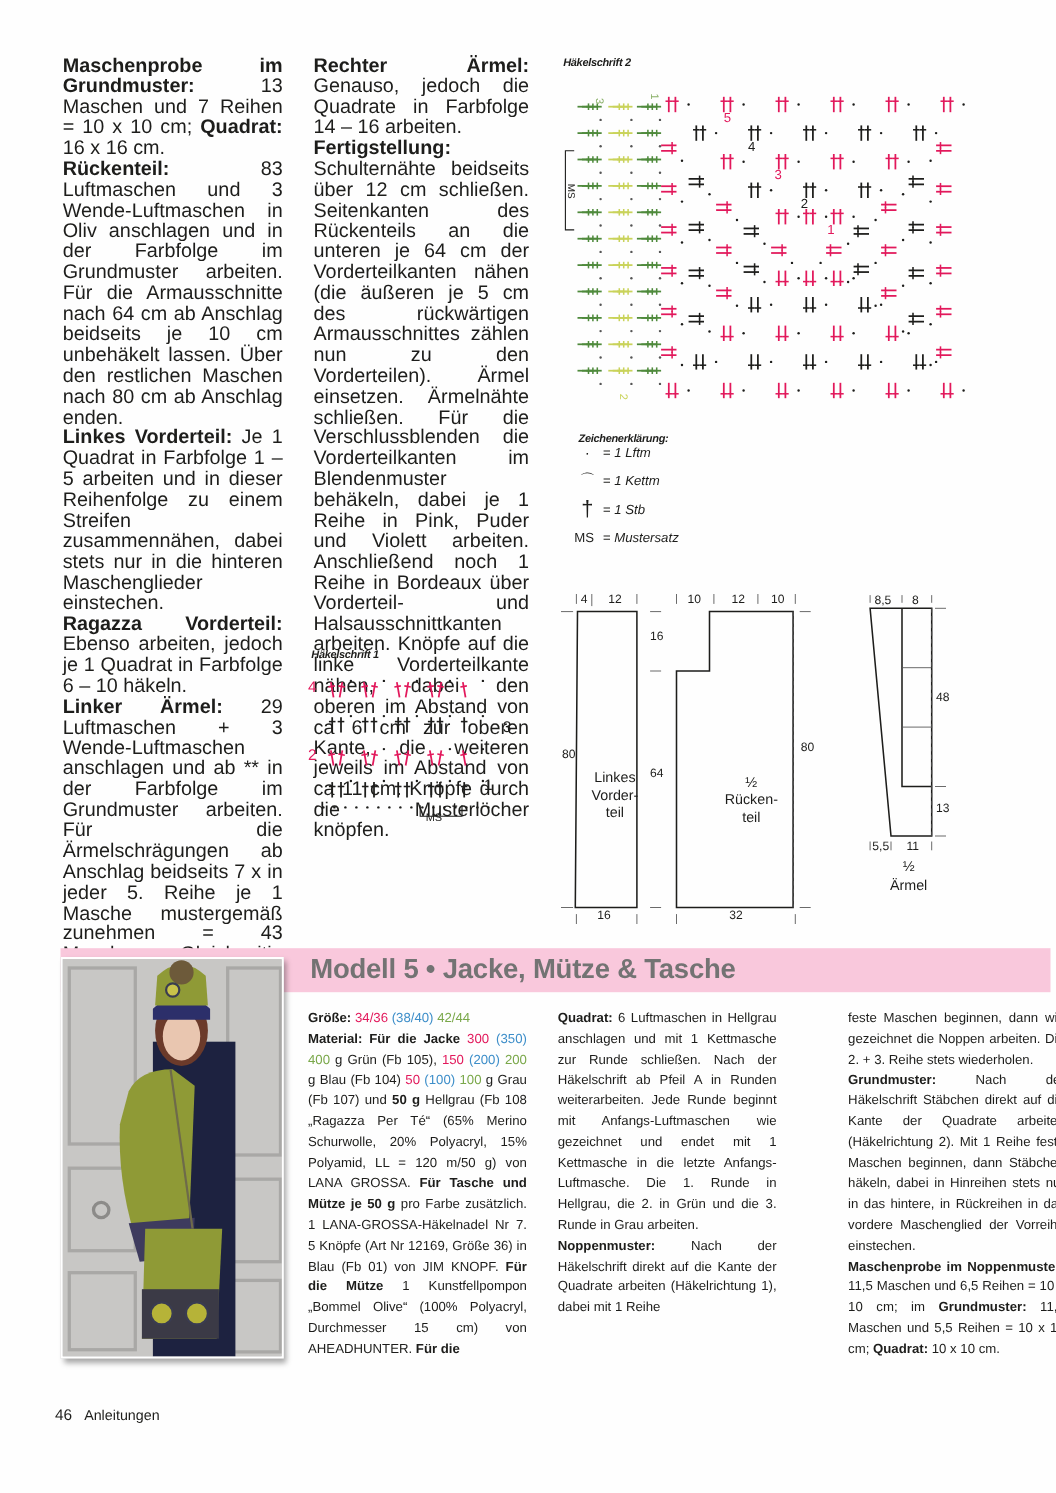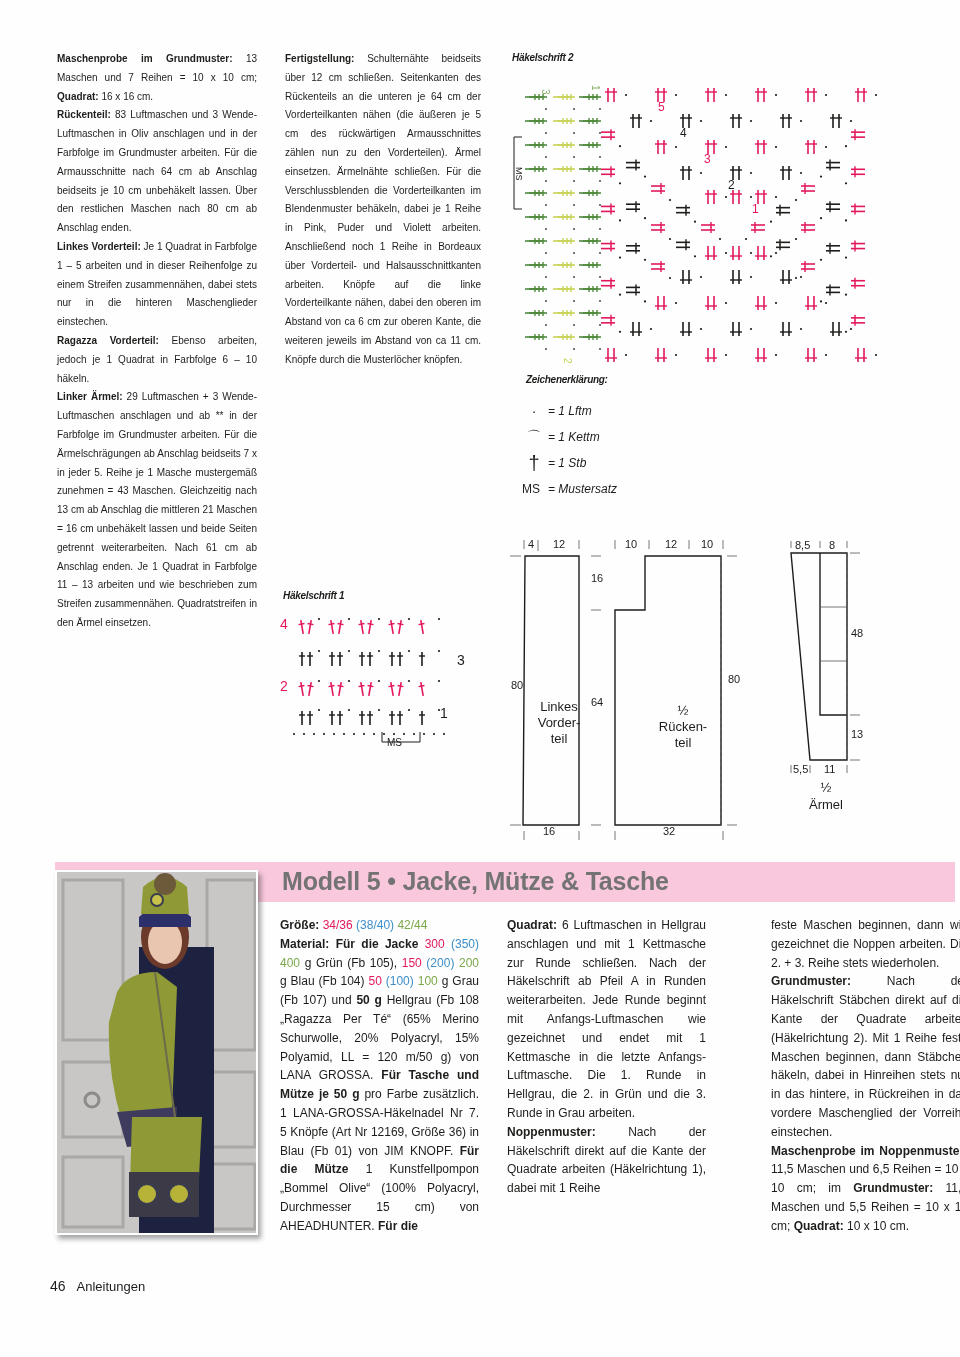--- a/index.html
+++ b/index.html
@@ -1,28 +1,28 @@
 <!DOCTYPE html>
 <html><head>
 <meta charset="utf-8">
 <style>
   * { box-sizing: border-box; margin: 0; padding: 0; }
   html, body { width: 960px; height: 1357px; background: #fefefe; overflow: hidden; }
   body { position: relative; font-family: "Liberation Sans", sans-serif; color: #1d1d1b; }
 
-  .col { position: absolute; font-size: 10px; line-height: 18.8px; text-align: justify; hyphens: manual; }
+  .col { position: absolute; font-size: 18px; line-height: 18.8px; text-align: justify; hyphens: manual; }
   .col p { margin: 0; }
   .col b { font-weight: bold; }
   #col1 { left: 57px; top: 50px; width: 200px; }
   #col2 { left: 285px; top: 50px; width: 196px; }
 
   .heading-italic { position: absolute; font-family: "Liberation Sans", sans-serif; font-weight: bold; font-style: italic; font-size: 10px; letter-spacing: -0.3px; color: #1d1d1b; }
   #hs1-title { left: 283px; top: 590px; }
   #hs2-title { left: 512px; top: 52px; }
-  #legend-title { left: 526px; top: 374px; }
+  #legend-title { left: 526px; top: 394px; }
 
   .legend { position: absolute; left: 520px; top: 398px; width: 200px; font-style: italic; font-size: 12px; }
   .legend-row { position: relative; height: 26px; display: flex; align-items: center; }
   .legend-sym { width: 28px; text-align: center; font-style: normal; font-size: 14px; }
   .legend-sym.ms { font-size: 12px; text-align: left; width: 26px; margin-left: 2px; }
 
   svg { position: absolute; overflow: visible; }
   .dim { font-family: "Liberation Sans", sans-serif; font-size: 11px; fill: #1d1d1b; }
   .lbl { font-family: "Liberation Sans", sans-serif; font-size: 13px; fill: #1d1d1b; }
 
@@ -48,20 +48,21 @@
 
 <div id="col1" class="col">
   <p><b>Maschenprobe im Grundmuster:</b><span> 13 Maschen und 7 Reihen = 10 x 10 cm; </span><b>Quadrat:</b><span> 16 x 16 cm.</span></p>
   <p><b>Rückenteil:</b><span> 83 Luftmaschen und 3 Wende-Luftmaschen in Oliv anschlagen und in der Farbfolge im Grundmuster arbeiten. Für die Armausschnitte nach 64 cm ab Anschlag beidseits je 10 cm unbehäkelt lassen. Über den restlichen Maschen nach 80 cm ab Anschlag enden.</span></p>
   <p><b>Linkes Vorderteil:</b><span> Je 1 Quadrat in Farbfolge 1 – 5 arbeiten und in dieser Reihenfolge zu einem Streifen zusammennähen, dabei stets nur in die hinteren Maschenglieder einstechen.</span></p>
   <p><b>Ragazza Vorderteil:</b><span> Ebenso arbeiten, jedoch je 1 Quadrat in Farbfolge 6 – 10 häkeln.</span></p>
   <p><b>Linker Ärmel:</b><span> 29 Luftmaschen + 3 Wende-Luftmaschen anschlagen und ab ** in der Farbfolge im Grundmuster arbeiten. Für die Ärmelschrägungen ab Anschlag beidseits 7 x in jeder 5. Reihe je 1 Masche mustergemäß zunehmen = 43 Maschen. Gleichzeitig nach 13 cm ab Anschlag die mittleren 21 Maschen = 16 cm unbehäkelt lassen und beide Seiten getrennt weiterarbeiten. Nach 61 cm ab Anschlag enden. Je 1 Quadrat in Farbfolge 11 – 13 arbeiten und wie beschrieben zum Streifen zusammennähen. Quadratstreifen in den Ärmel einsetzen.</span></p>
 </div>
 
 <div id="col2" class="col">
+  <p><b>Rechter Ärmel:</b><span> Genauso, jedoch die Quadrate in Farbfolge 14 – 16 arbeiten.</span></p>
   <p><b>Fertigstellung:</b><span> Schulternähte beidseits über 12 cm schließen. Seitenkanten des Rückenteils an die unteren je 64 cm der Vorderteilkanten nähen (die äußeren je 5 cm des rückwärtigen Armausschnittes zählen nun zu den Vorderteilen). Ärmel einsetzen. Ärmelnähte schließen. Für die Verschlussblenden die Vorderteilkanten im Blendenmuster behäkeln, dabei je 1 Reihe in Pink, Puder und Violett arbeiten. Anschließend noch 1 Reihe in Bordeaux über Vorderteil- und Halsausschnittkanten arbeiten. Knöpfe auf die linke Vorderteilkante nähen, dabei den oberen im Abstand von ca 6 cm zur oberen Kante, die weiteren jeweils im Abstand von ca 11 cm. Knöpfe durch die Musterlöcher knöpfen.</span></p>
 </div>
 
 <div id="hs1-title" class="heading-italic">Häkelschrift 1</div>
 <svg id="hs1" style="left:280px; top:615px;" width="190" height="135">
   <g id="hs1-marks">
       <g transform="translate(22,12) rotate(-10)">
         <line x1="0" y1="-7" x2="0" y2="7" stroke="#e2185b" stroke-width="1.6"></line>
         <line x1="-3" y1="-3" x2="3" y2="-3" stroke="#e2185b" stroke-width="1.4"></line>
       </g>

